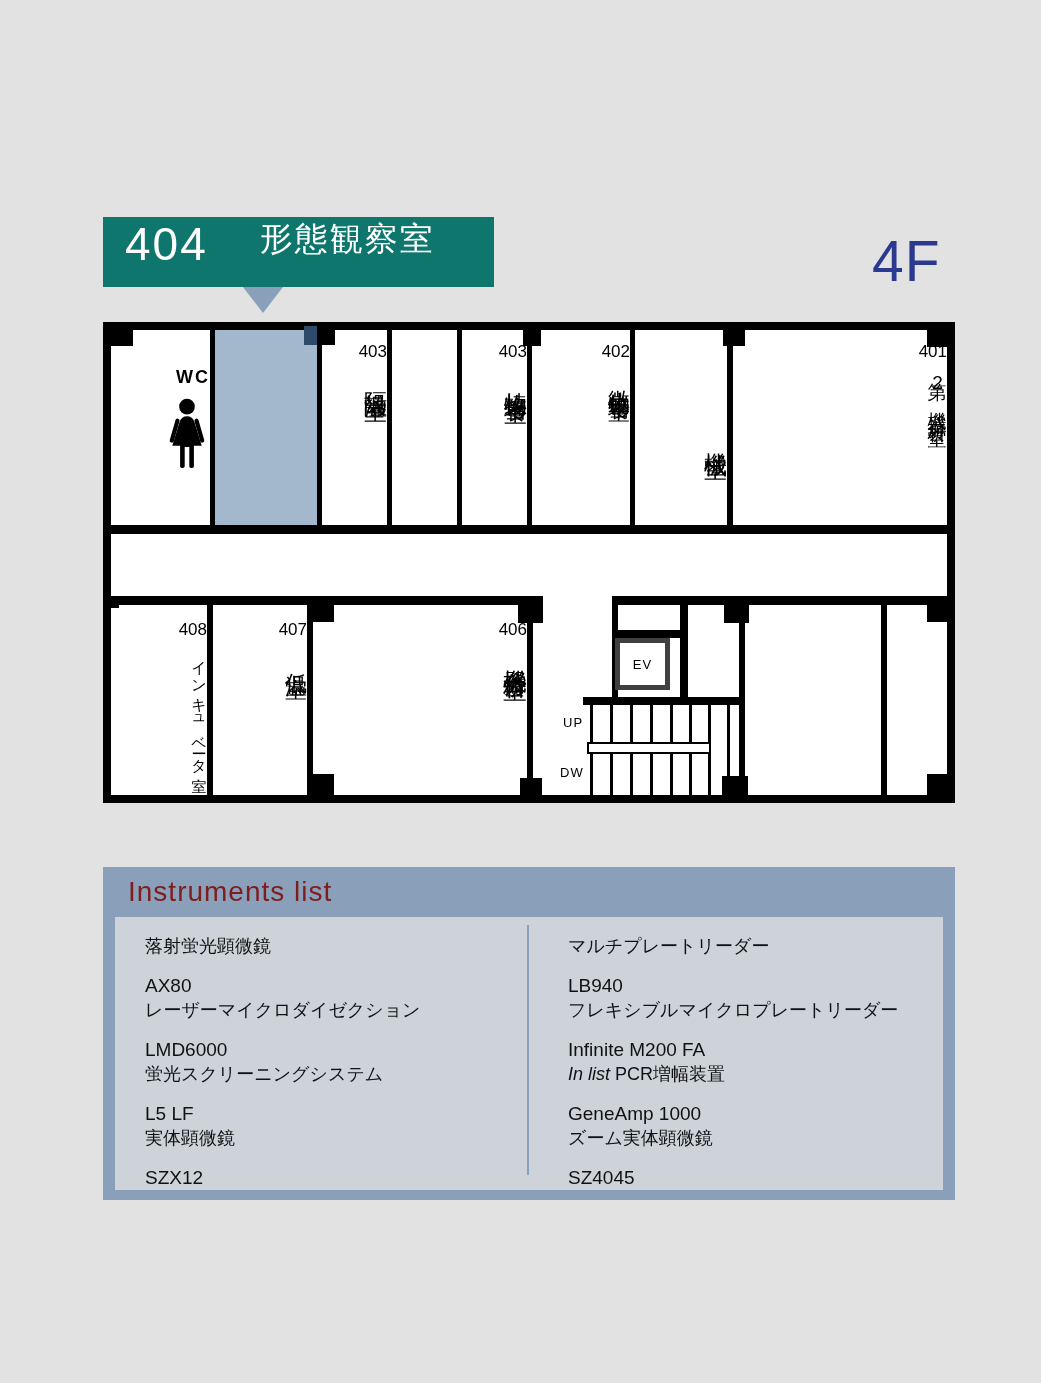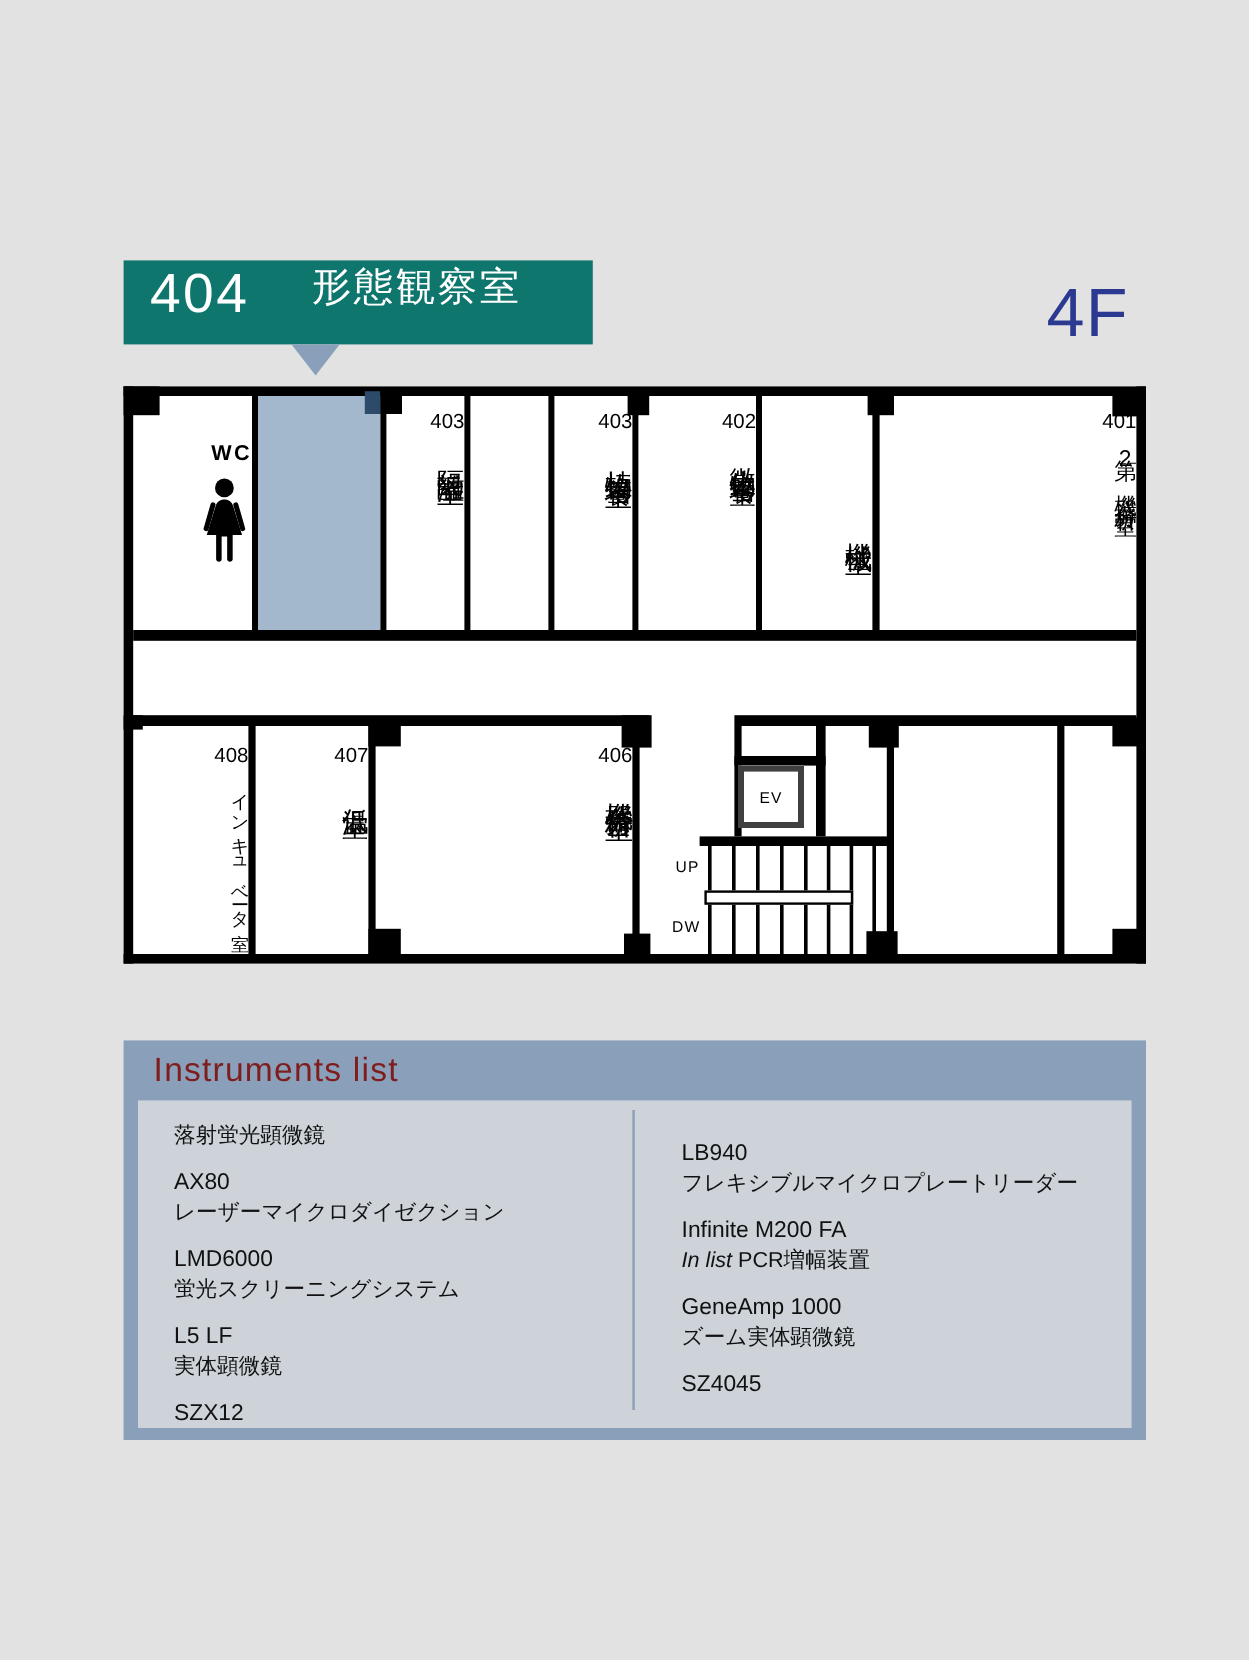--- a/index.html
+++ b/index.html
@@ -185,20 +185,21 @@
           <span class="imodel">L5 LF</span>
         </div>
         <div class="inst-item">
           <span class="iname"><i></i><span>実体顕微鏡</span></span>
           <span class="imodel">SZX12</span>
         </div>
       </div>
 
       <div class="inst-col right">
         <div class="inst-item">
+          <span class="iname"><i></i><span>マルチプレートリーダー</span></span>
           <span class="imodel">LB940</span>
         </div>
         <div class="inst-item">
           <span class="iname"><i></i><span>フレキシブルマイクロプレートリーダー</span></span>
           <span class="imodel">Infinite M200 FA</span>
         </div>
         <div class="inst-item">
           <span class="iname"><i>In list</i><span> PCR増幅装置</span></span>
           <span class="imodel">GeneAmp 1000</span>
         </div>

